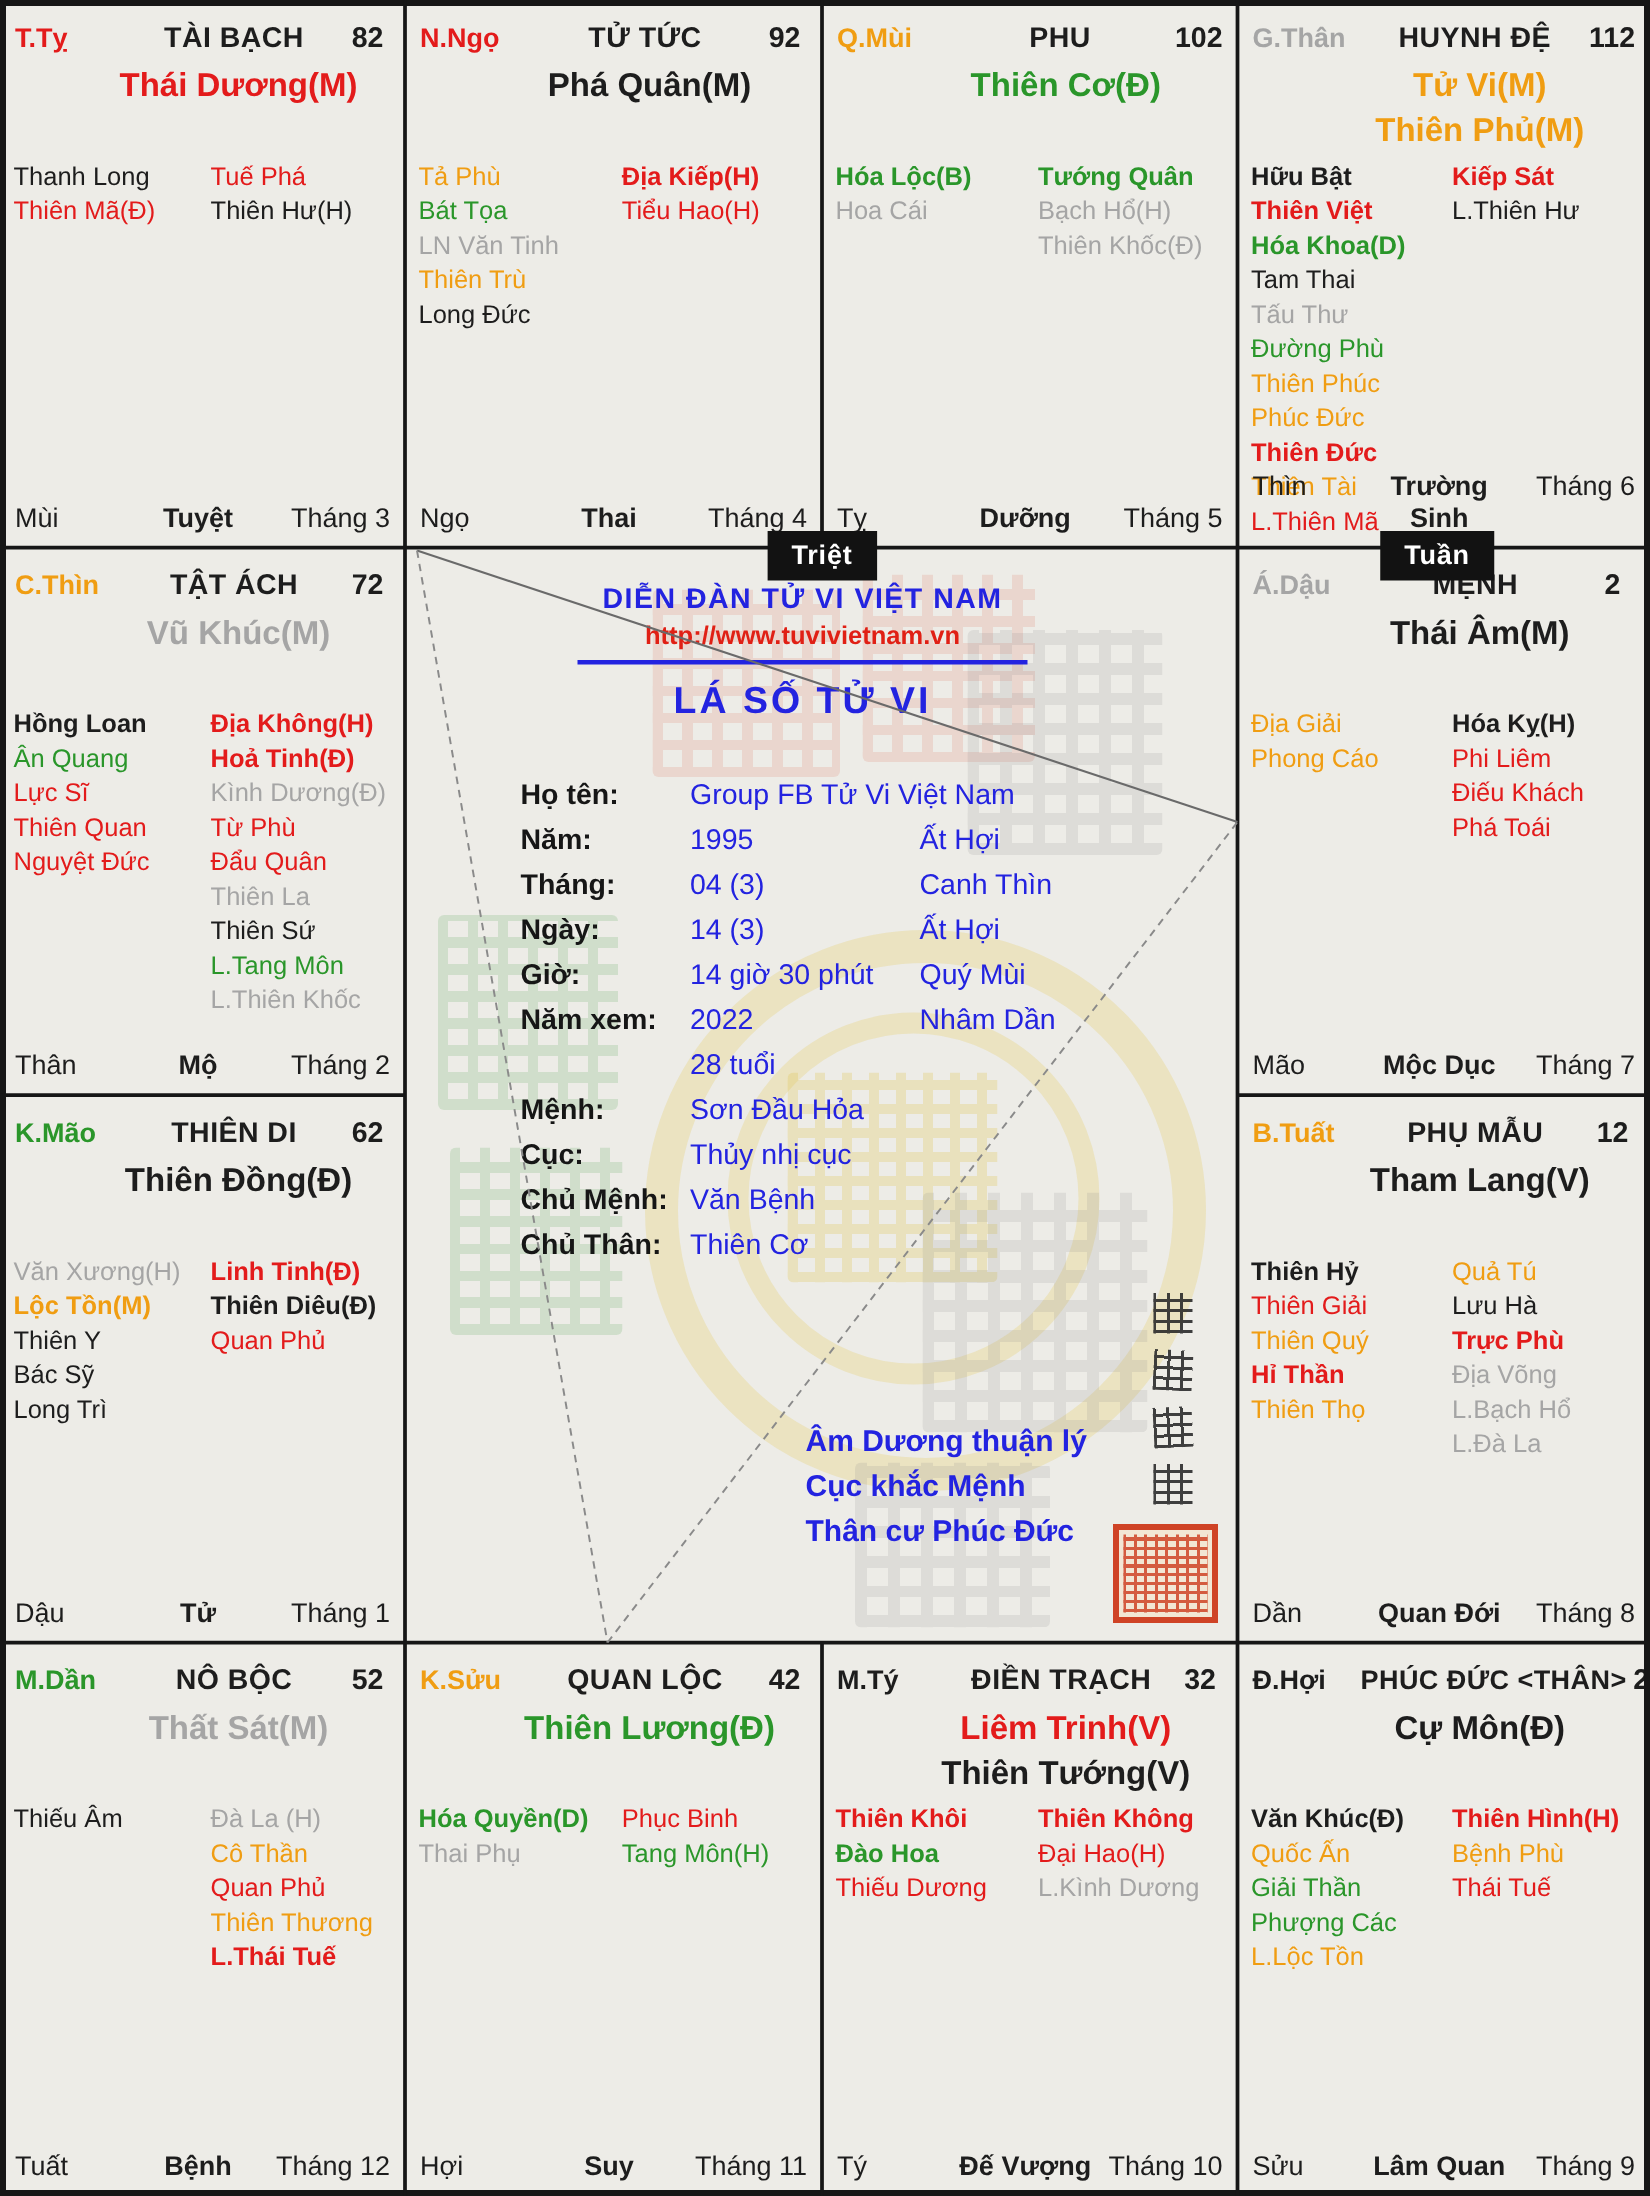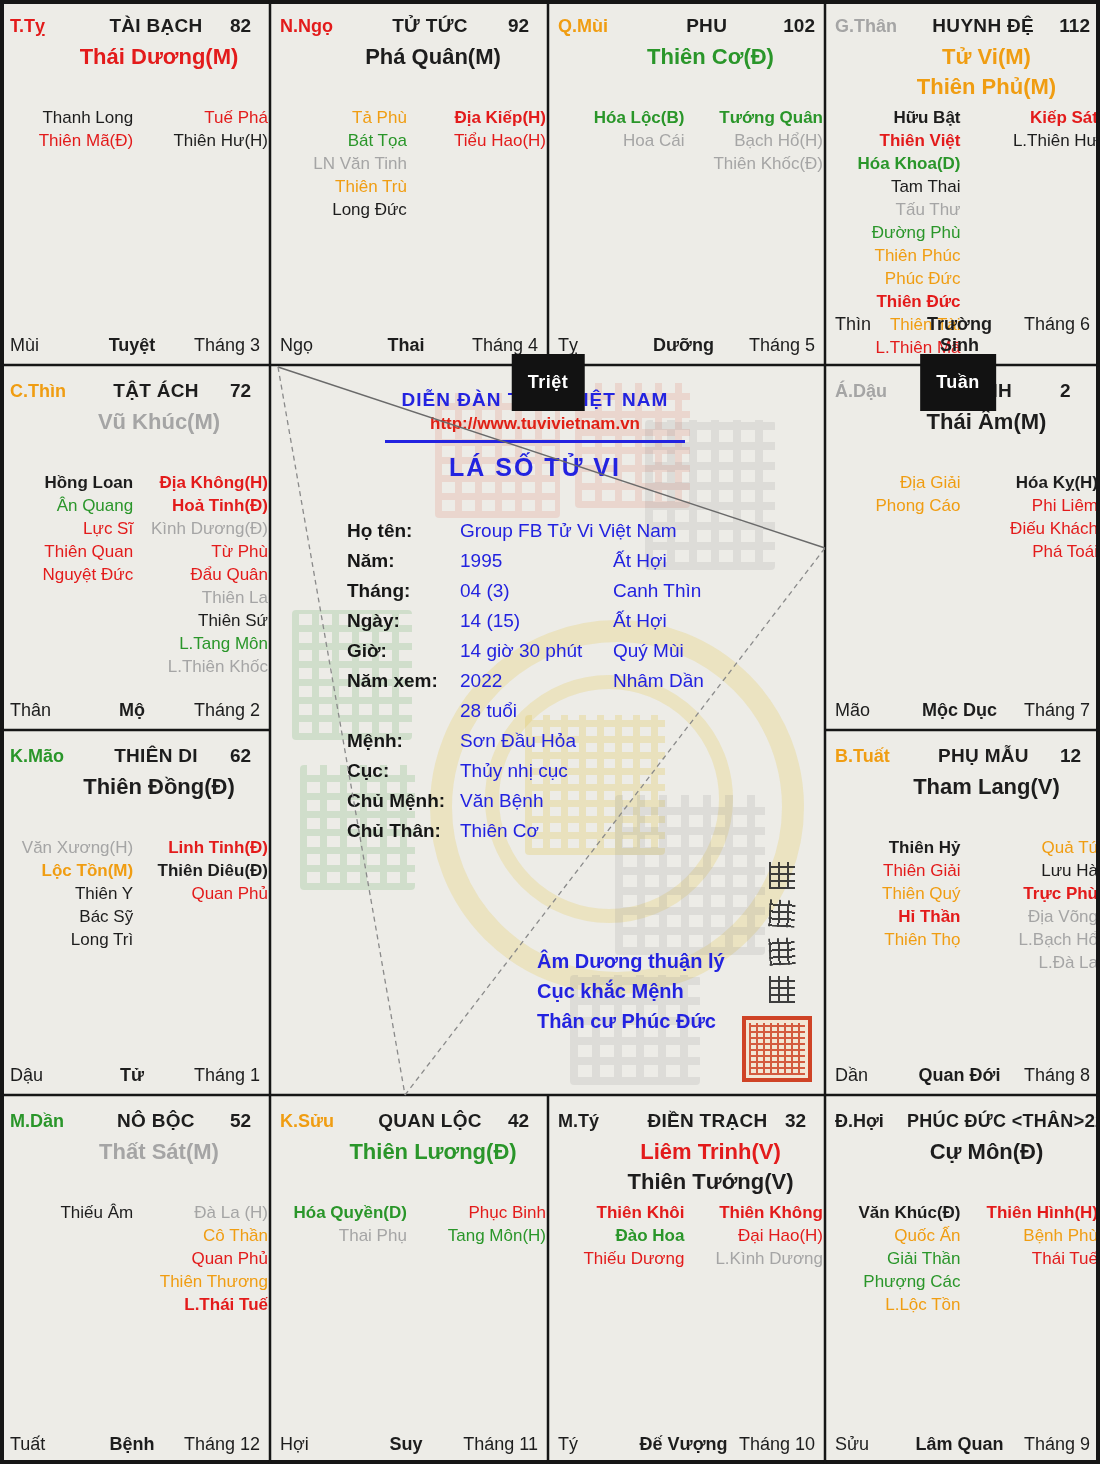--- a/index.html
+++ b/index.html
@@ -3,24 +3,24 @@
 <meta charset="utf-8">
 <style>
   html,body{margin:0;padding:0;background:#e9e8e2;}
   #board{position:relative;width:1100px;height:1464px;background:#edece7;
          font-family:"Liberation Sans",sans-serif;overflow:hidden;color:#1d1d1d;}
   
   .palace{position:absolute;}
   .p-head{position:absolute;top:15px;left:10px;right:10px;display:flex;align-items:baseline;}
   .stem{font-size:18px;font-weight:bold;min-width:72px;}
   .pname{flex:1;text-align:center;font-size:19px;font-weight:bold;color:#1d1d1d;letter-spacing:.3px;white-space:nowrap;}
-  .pnum{font-size:19px;font-weight:bold;text-align:left;min-width:30px;}
+  .pnum{font-size:19px;font-weight:bold;text-align:center;min-width:30px;}
   .mains{position:absolute;top:42px;left:0;right:0;text-align:center;line-height:30px;}
   .mains .star{display:block;font-size:22px;font-weight:bold;margin-left:48px;}
-  .col{position:absolute;top:106px;line-height:23px;font-size:17px;text-align:right;}
+  .col{position:absolute;top:106px;line-height:23px;font-size:17px;}
   .col.left{left:9px;width:46%;}
   .col.right{left:52%;right:2px;}
   .col .star{display:block;white-space:nowrap;}
   .p-foot{position:absolute;bottom:9px;left:10px;right:10px;display:flex;font-size:18px;align-items:baseline;}
   .fb{min-width:78px;}
   .fs{flex:1;text-align:center;font-weight:bold;}
   .fm{text-align:right;min-width:84px;}
   
   .c-red{color:#e31b1b}.c-orange{color:#f09d12}.c-green{color:#2a962a}
   .c-gray{color:#a5a5a5}.c-black{color:#1d1d1d}
@@ -69,21 +69,21 @@
       repeating-linear-gradient(90deg,#47a047 0 7px,transparent 7px 20px);opacity:.17;}
   .wm-gray{background:
       repeating-linear-gradient(0deg,#8c8c8c 0 8px,transparent 8px 20px),
       repeating-linear-gradient(90deg,#8c8c8c 0 8px,transparent 8px 22px);opacity:.16;}
   .wm-yellow{background:
       repeating-linear-gradient(0deg,#dfc145 0 7px,transparent 7px 16px),
       repeating-linear-gradient(90deg,#dfc145 0 7px,transparent 7px 18px);opacity:.25;}
   
   #lines{position:absolute;inset:0;z-index:4;pointer-events:none;}
   .badge{position:absolute;top:354px;transform:translateX(-50%);background:#121212;color:#fff;
-         font-size:18px;font-weight:bold;padding:18px 16px;z-index:6;letter-spacing:.5px;}
+         font-size:18px;font-weight:bold;padding:6px 16px;z-index:6;letter-spacing:.5px;}
 </style>
 </head>
 <body>
 
 <div id="board">
 
   <div id="center">
     <div class="wm">
       <div class="wm-block wm-red" style="left:165px;top:28px;width:125px;height:125px"></div>
       <div class="wm-block wm-red" style="left:305px;top:18px;width:115px;height:125px"></div>
@@ -101,21 +101,21 @@
       <div class="cp-title">DIỄN ĐÀN TỬ VI VIỆT NAM</div>
       <div class="cp-url">http://www.tuvivietnam.vn</div>
       <div class="cp-line"></div>
       <div class="cp-sub">LÁ SỐ TỬ VI</div>
     </div>
 
     <div class="fields">
         <div class="f-row"><span class="f-label">Họ tên:</span><span class="f-value">Group FB Tử Vi Việt Nam</span><span class="f-extra"></span></div>
         <div class="f-row"><span class="f-label">Năm:</span><span class="f-value">1995</span><span class="f-extra">Ất Hợi</span></div>
         <div class="f-row"><span class="f-label">Tháng:</span><span class="f-value">04 (3)</span><span class="f-extra">Canh Thìn</span></div>
-        <div class="f-row"><span class="f-label">Ngày:</span><span class="f-value">14 (15)</span><span class="f-extra">Ất Hợi</span></div>
+        <div class="f-row"><span class="f-label">Ngày:</span><span class="f-value">14 (3)</span><span class="f-extra">Ất Hợi</span></div>
         <div class="f-row"><span class="f-label">Giờ:</span><span class="f-value">14 giờ 30 phút</span><span class="f-extra">Quý Mùi</span></div>
         <div class="f-row gap"><span class="f-label">Năm xem:</span><span class="f-value">2022</span><span class="f-extra">Nhâm Dần</span></div>
         <div class="f-row"><span class="f-label"></span><span class="f-value">28 tuổi</span><span class="f-extra"></span></div>
         <div class="f-row"><span class="f-label">Mệnh:</span><span class="f-value">Sơn Đầu Hỏa</span><span class="f-extra"></span></div>
         <div class="f-row"><span class="f-label">Cục:</span><span class="f-value">Thủy nhị cục</span><span class="f-extra"></span></div>
         <div class="f-row gap"><span class="f-label">Chủ Mệnh:</span><span class="f-value">Văn Bệnh</span><span class="f-extra"></span></div>
         <div class="f-row"><span class="f-label">Chủ Thân:</span><span class="f-value">Thiên Cơ</span><span class="f-extra"></span></div>
       </div>
     <div class="notes">
         <div class="note">Âm Dương thuận lý</div>

